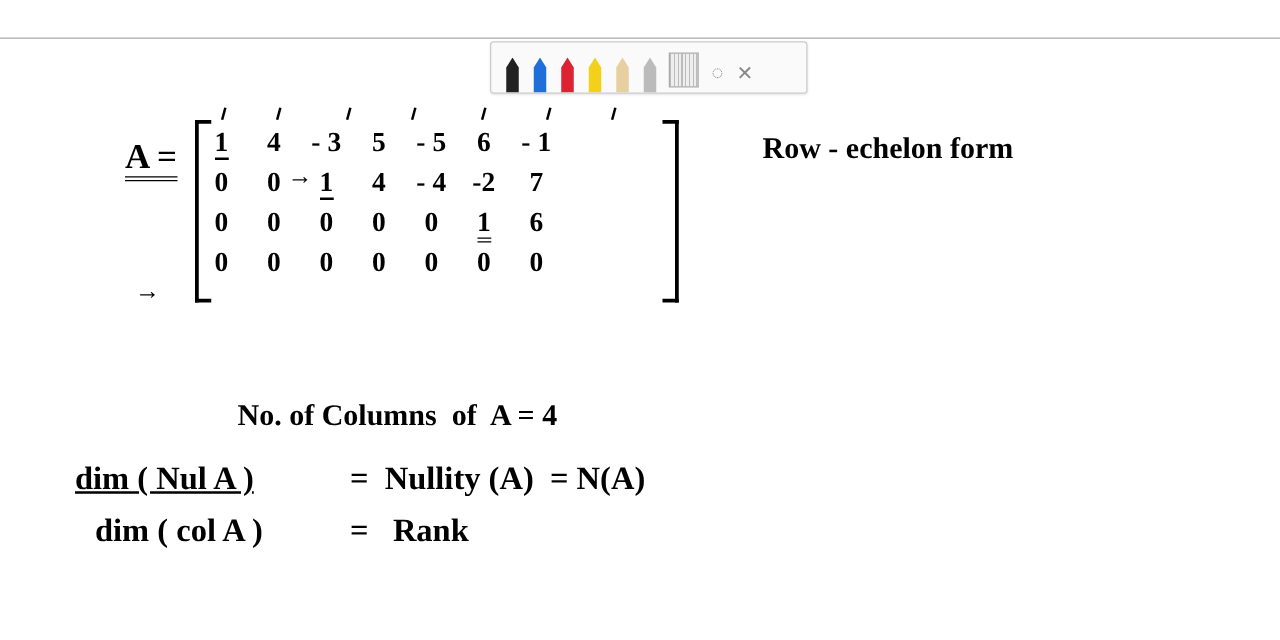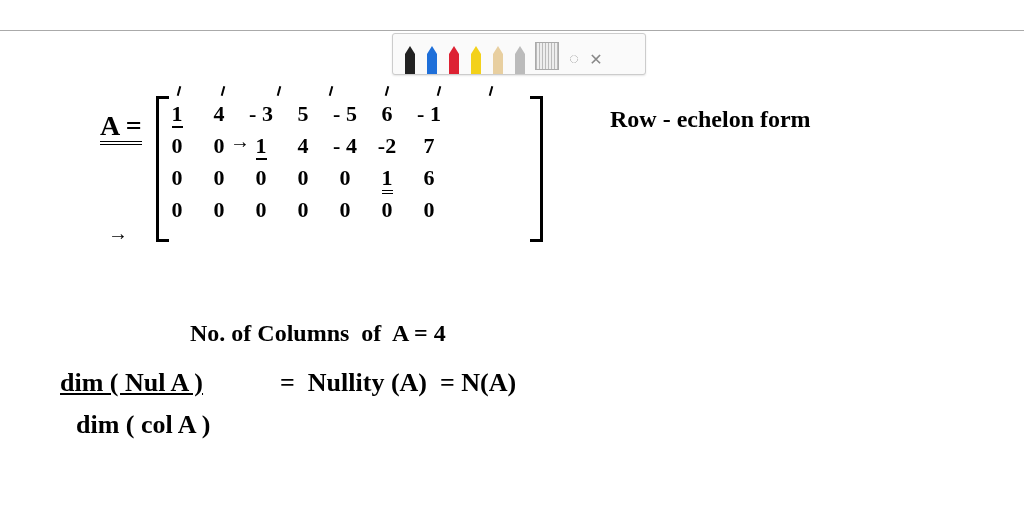--- a/index.html
+++ b/index.html
@@ -121,14 +121,15 @@
 
 <div class="arrow hw" style="top:130px;left:230px">→</div>
 <div class="arrow hw" style="top:222px;left:108px">→</div>
 
 <div class="hw" style="top:106px;left:610px;font-size:24px;">Row - echelon form</div>
 
 <div class="hw" style="top:320px;left:190px;font-size:24px;">No. of Columns  of  A = 4</div>
 <div class="hw" style="top:368px;left:60px;font-size:26px;text-decoration:underline;">dim ( Nul A )</div>
 <div class="hw" style="top:368px;left:280px;font-size:26px;">=  Nullity (A)  = N(A)</div>
 <div class="hw" style="top:410px;left:60px;font-size:26px;margin-left:16px;">dim ( col A )</div>
+<div class="hw" style="top:410px;left:280px;font-size:26px;">=   Rank</div>
 
 </div>
 
 </body></html>

